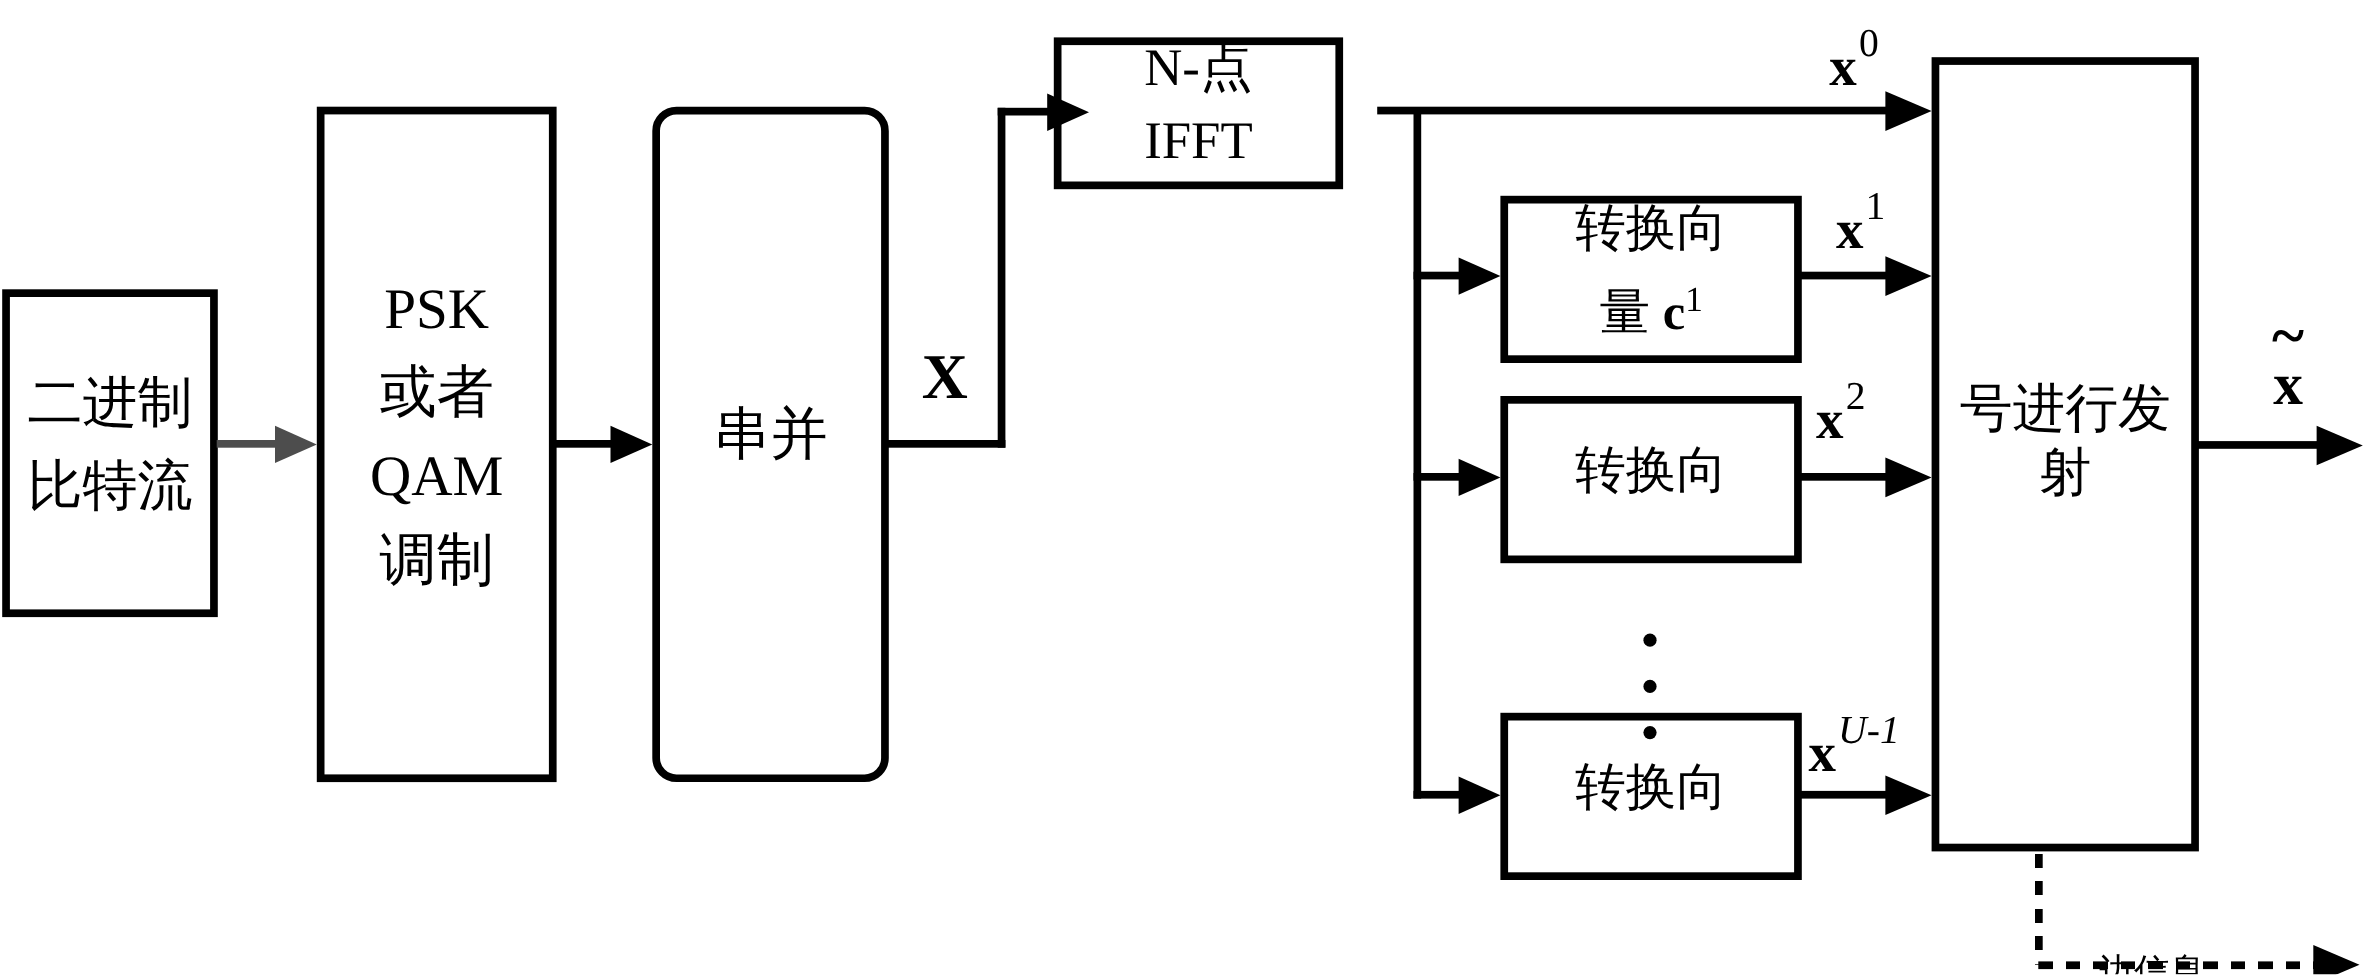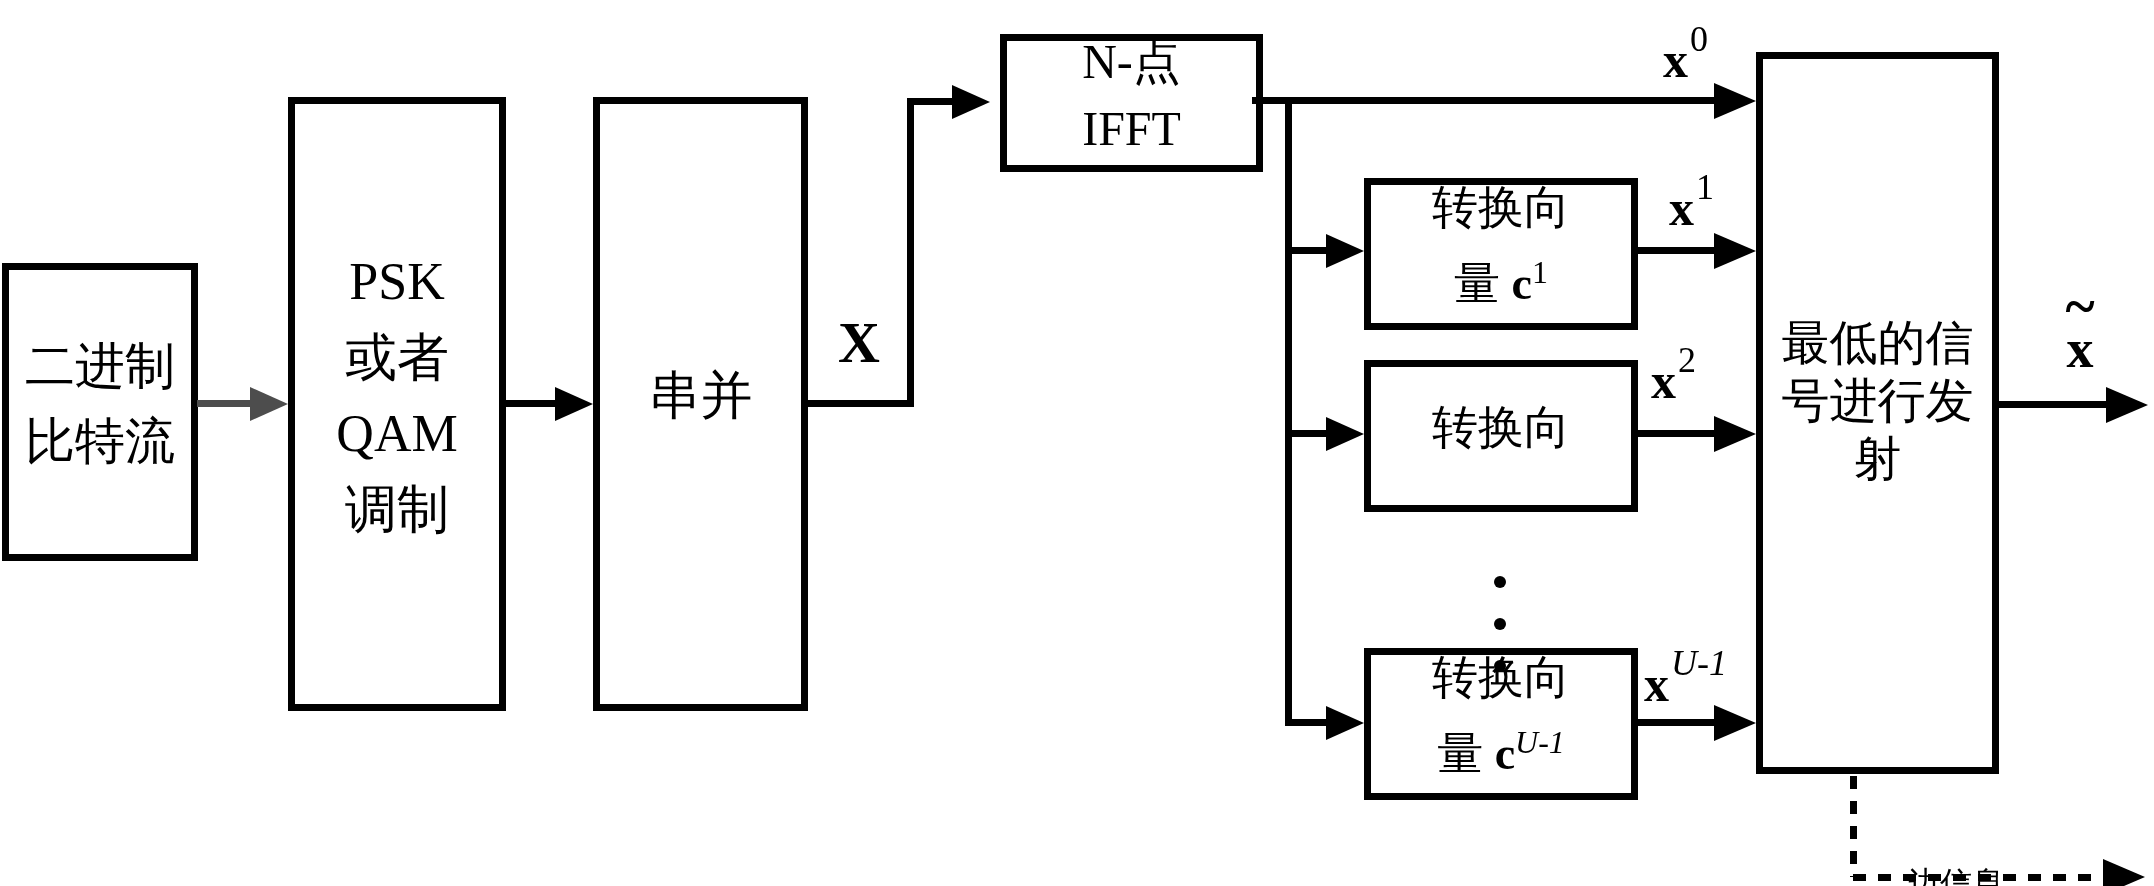--- a/index.html
+++ b/index.html
@@ -5,22 +5,22 @@
   html,body{margin:0;padding:0;background:#ffffff;}
   .canvas{position:relative;width:2154px;height:886px;background:#ffffff;overflow:hidden;
           font-family:"Liberation Serif","DejaVu Serif",serif;color:#000;}
   
   .box{position:absolute;border:7px solid #000;background:#fff;box-sizing:border-box;
        display:flex;flex-direction:column;justify-content:center;align-items:center;
        text-align:center;}
   .box .tl{transform:translateY(-8px);}
   .b1{left:2px;top:263px;width:196px;height:298px;font-size:50px;line-height:75px;}
   .b2{left:288px;top:97px;width:218px;height:614px;font-size:52px;line-height:76px;}
-  .b3{left:593px;top:97px;width:215px;height:614px;font-size:52px;line-height:84px;}
-  .bifft{left:1000px;top:34px;width:263px;height:138px;font-size:48px;line-height:67px;}
+  .b3{left:593px;top:97px;width:215px;height:614px;font-size:52px;line-height:84px;border-radius:22px;}
+  .bifft{left:958px;top:34px;width:263px;height:138px;font-size:48px;line-height:67px;}
   .bc{width:274px;height:152px;left:1364px;font-size:46px;line-height:64px;}
   .bc1{top:178px;} .bc2{top:360px;} .bcu{top:648px;}
   .bbig{left:1756px;top:52px;width:243px;height:722px;font-size:48px;line-height:58px;}
   .bbig .tl{transform:translateY(-12px);}
   .csym{font-weight:bold;}
   .csup{font-size:32px;}
   .it{font-style:italic;}
   
   .h{position:absolute;height:7px;background:#000;}
   .v{position:absolute;width:7px;background:#000;}
@@ -87,27 +87,25 @@
 
   <div class="box bc bc2">
     <div class="tl">
       <div>转换向</div>
     </div>
   </div>
 
   <div class="box bc bcu">
     <div class="tl">
       <div>转换向</div>
-      <div><span>量 </span><span class="csym">c</span><sup class="csup it">U-1</sup></div>
     </div>
   </div>
 
   <div class="box bbig">
     <div class="tl">
-      <div>最低的信</div>
       <div>号进行发</div>
       <div>射</div>
     </div>
   </div>
 
   <div class="h gray" style="left:197px;top:400px;width:55px;"></div>
   <div class="ah ah-gray" style="left:250px;top:387px;"></div>
 
   <div class="h" style="left:505px;top:400px;width:52px;"></div>
   <div class="ah" style="left:555px;top:387px;"></div>

